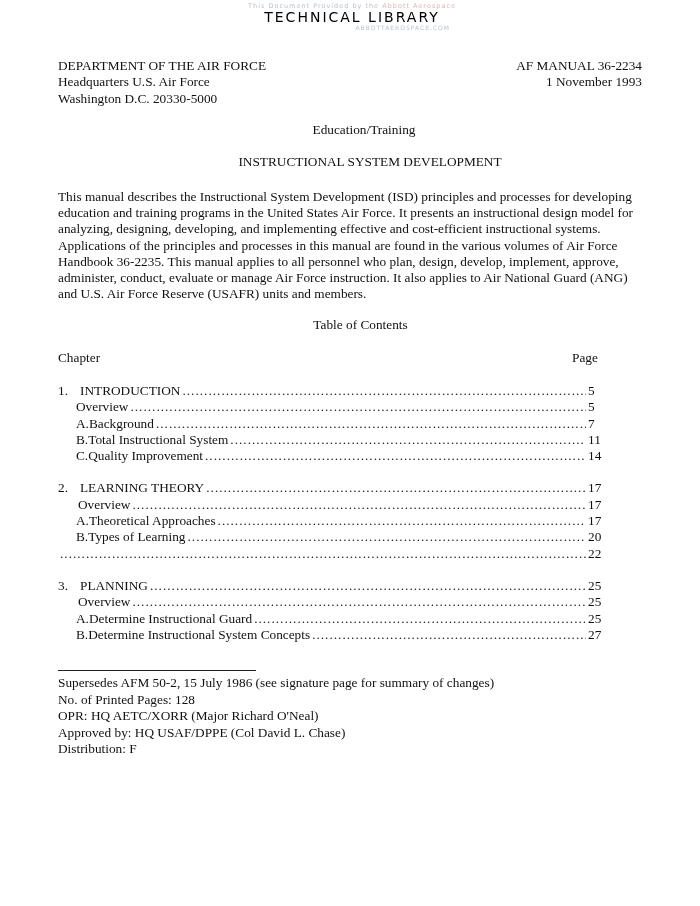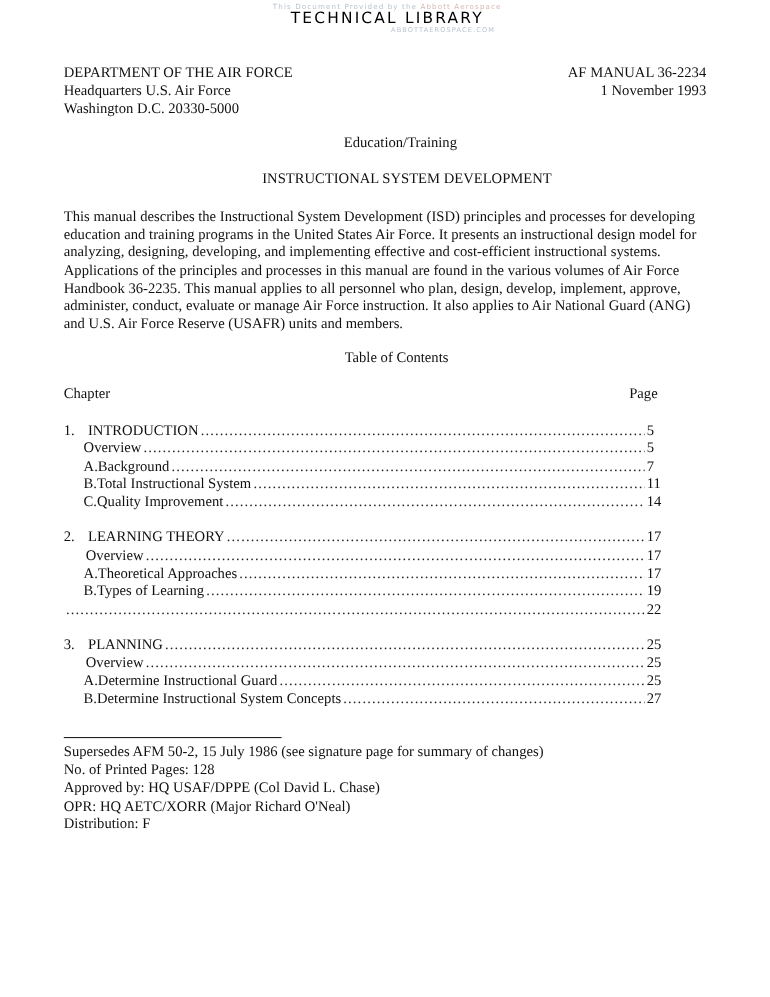--- a/index.html
+++ b/index.html
@@ -108,21 +108,21 @@
       <span class="toc-page">17</span>
     </div>
     <div class="toc-row sub">
       <span class="toc-title">A.Theoretical Approaches</span>
       <span class="toc-dots"></span>
       <span class="toc-page">17</span>
     </div>
     <div class="toc-row sub">
       <span class="toc-title">B.Types of Learning</span>
       <span class="toc-dots"></span>
-      <span class="toc-page">19</span>
+      <span class="toc-page">20</span>
     </div>
     <div class="toc-row sub">
       <span class="toc-dots"></span>
       <span class="toc-page">22</span>
     </div>
   </div>
 
   <div class="toc-chapter">
     <div class="toc-row">
       <span class="toc-num">3.</span>
@@ -146,16 +146,16 @@
       <span class="toc-page">27</span>
     </div>
   </div>
 </div>
 
 <div class="rule"></div>
 
 <div class="abs footer">
   <div>Supersedes AFM 50-2, 15 July 1986 (see signature page for summary of changes)</div>
   <div>No. of Printed Pages: 128</div>
+  <div>OPR: HQ AETC/XORR (Major Richard O'Neal)</div>
   <div>Approved by:  HQ USAF/DPPE (Col David L. Chase)</div>
-  <div>OPR: HQ AETC/XORR (Major Richard O'Neal)</div>
   <div>Distribution: F</div>
 </div>
 
 </body></html>

